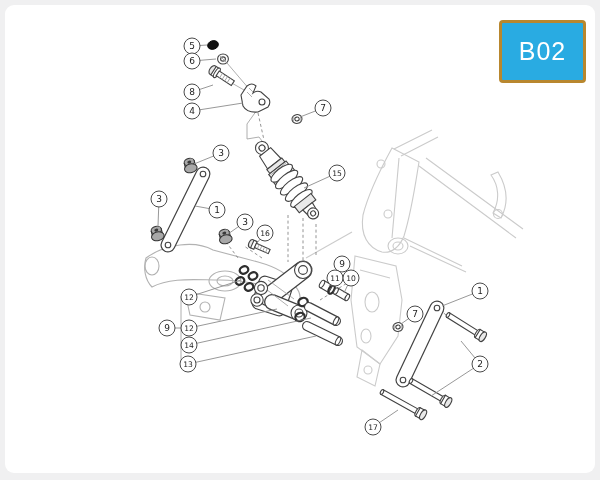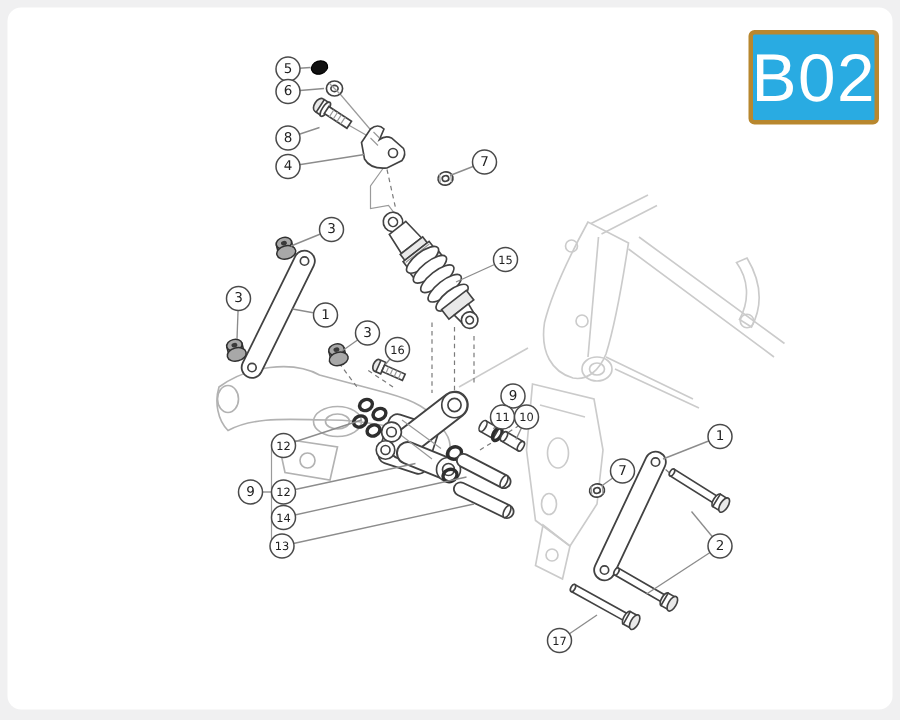--- a/index.html
+++ b/index.html
@@ -12,21 +12,21 @@
   .card{
     position:absolute;left:5px;top:5px;width:590px;height:468px;
     background:#ffffff;border-radius:9px;
   }
   .diagram-svg{position:absolute;left:0;top:0;width:600px;height:480px;}
   .badge{
     position:absolute;left:499px;top:20px;width:87px;height:63px;
     box-sizing:border-box;border:3px solid #b8872e;border-radius:4px;
     background:#29abe2;color:#ffffff;
     display:flex;align-items:center;justify-content:center;
-    font-size:45px;letter-spacing:1px;line-height:1;
+    font-size:25px;letter-spacing:1px;line-height:1;
     font-family:"Liberation Sans",sans-serif;
   }
   
   .bgf{stroke:#cbcbcb;fill:none;stroke-width:1.1;}
   .bgm{stroke:#b2b2b2;fill:none;stroke-width:1.1;}
   .prt{stroke:#424242;fill:#ffffff;stroke-width:1.1;}
   .prtg{stroke:#424242;fill:#e9e9e9;stroke-width:1.1;}
   .drk{stroke:#303030;fill:#a8a8a8;stroke-width:1;}
   .thin{stroke:#9a9a9a;fill:none;stroke-width:0.8;}
   .dash{stroke:#7a7a7a;fill:none;stroke-width:0.8;stroke-dasharray:3 2.6;}

